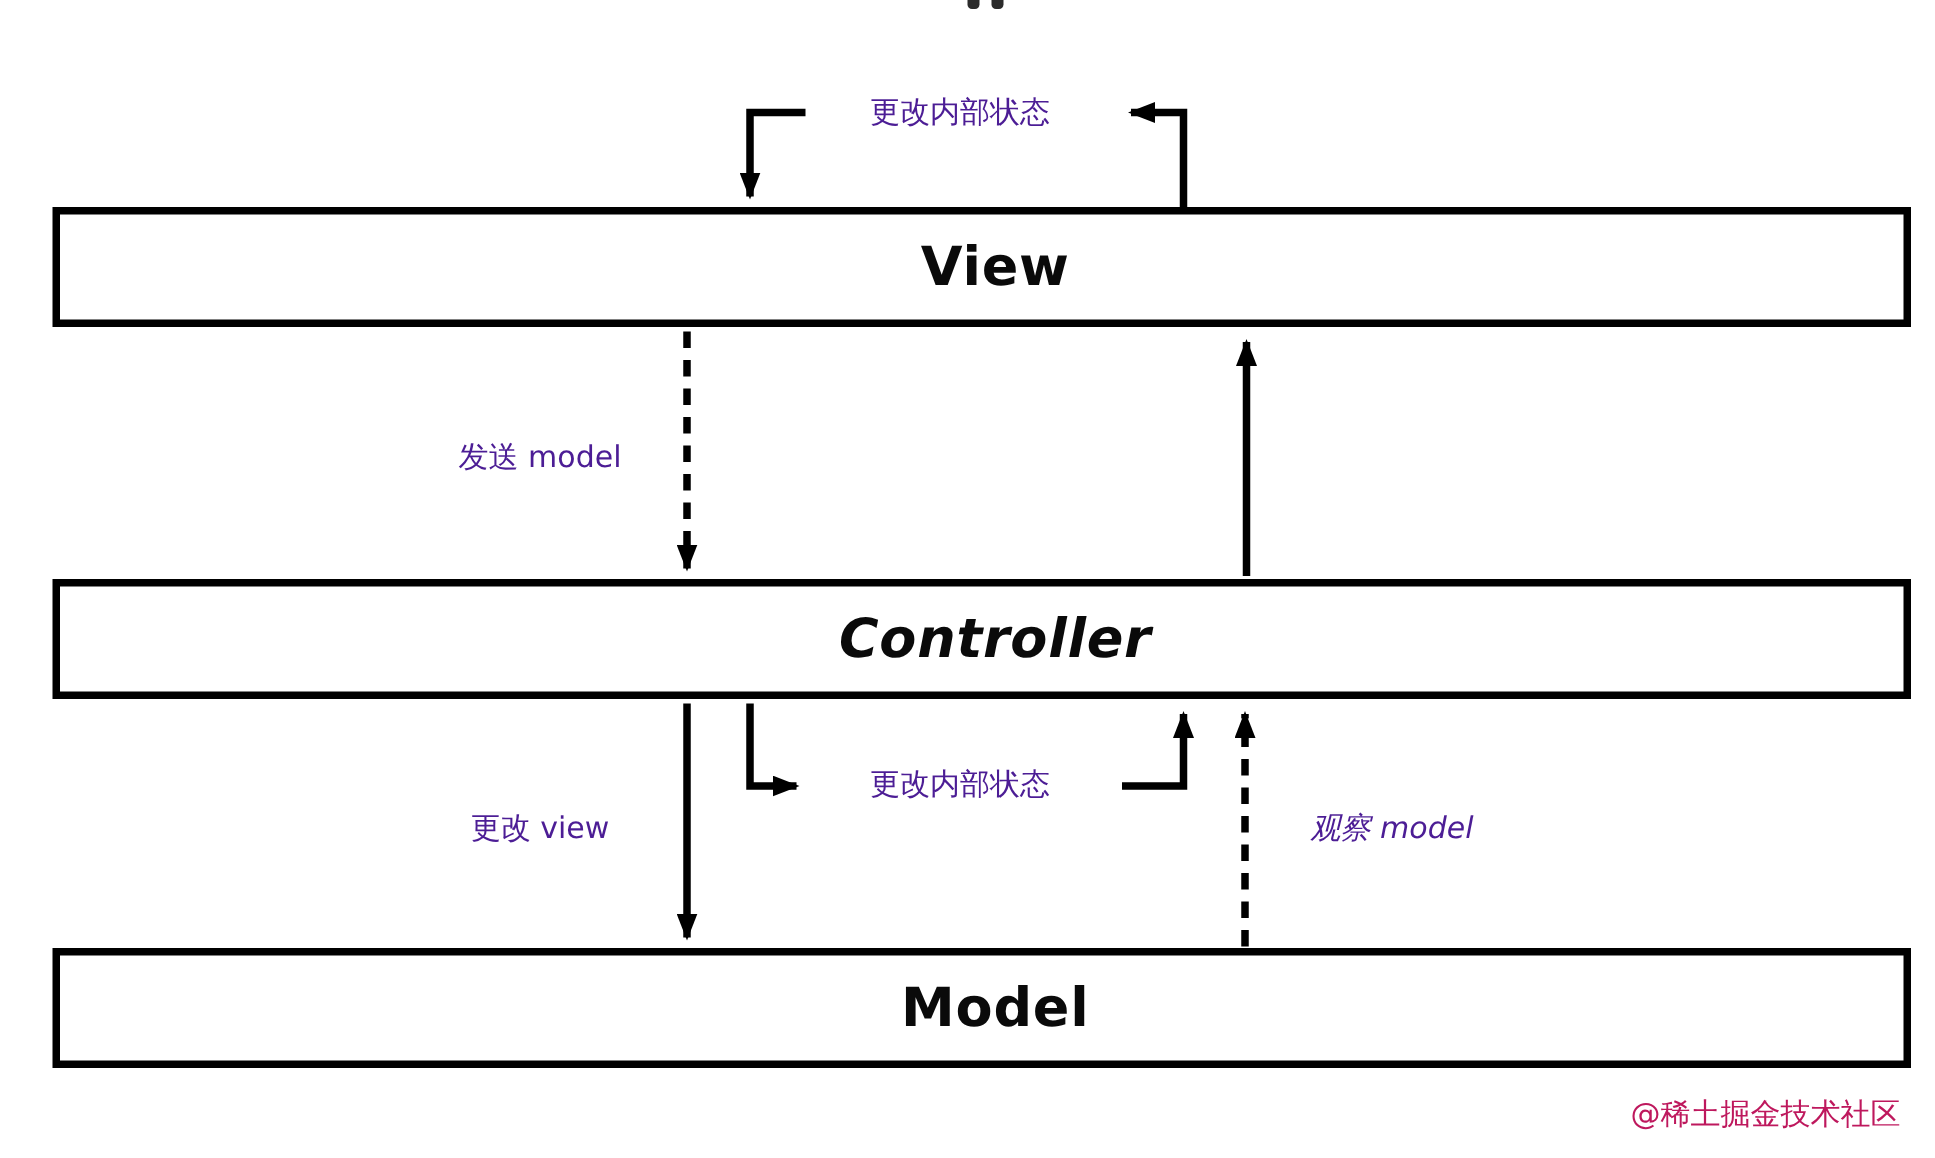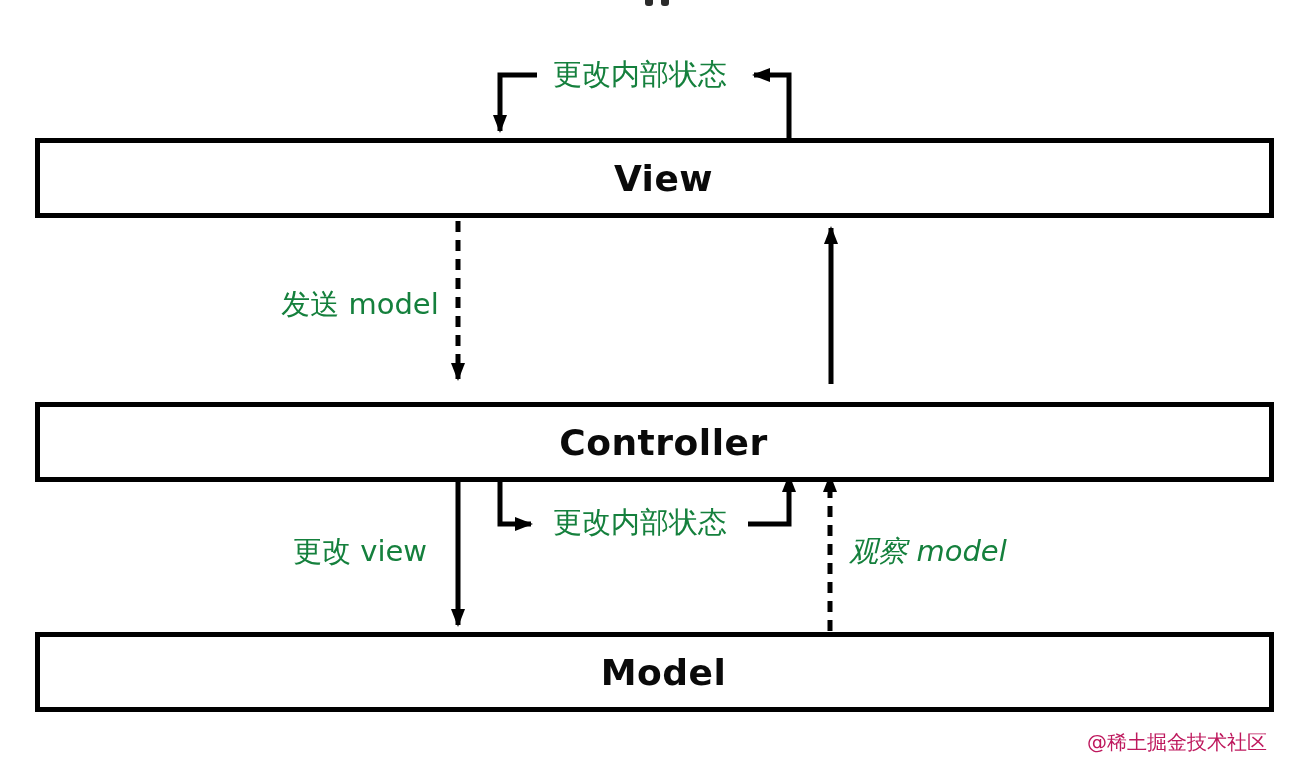--- a/index.html
+++ b/index.html
@@ -36,27 +36,27 @@
     justify-content: center;
     padding-left: 18px;
   }
   .box-title {
     font-size: 36px;
     font-weight: 700;
     color: #0a0a0a;
     letter-spacing: 0.5px;
   }
   .box.view       { top: 138px; }
-  .box.controller { top: 402px; }
+  .box.controller { top: 386px; font-style: italic; }
   .box.model      { top: 632px; align-items: center; }
   .edge-label {
     position: absolute;
     transform: translate(-50%, -50%);
-    font-size: 29px;
-    color: #15803d;
+    font-size: 20px;
+    color: #4c1d95;
     white-space: nowrap;
     background: #ffffff;
     line-height: 1.15;
   }
   .lbl-view-internal       { left: 640px; top: 75px;  }
   .lbl-send-action         { left: 360px; top: 305px; }
   .lbl-update-view         { left: 915px; top: 305px; }
   .lbl-controller-internal { left: 640px; top: 523px; }
   .lbl-update-model        { left: 360px; top: 552px; }
   .lbl-observe-model       { left: 928px; top: 552px; font-style: italic; }

